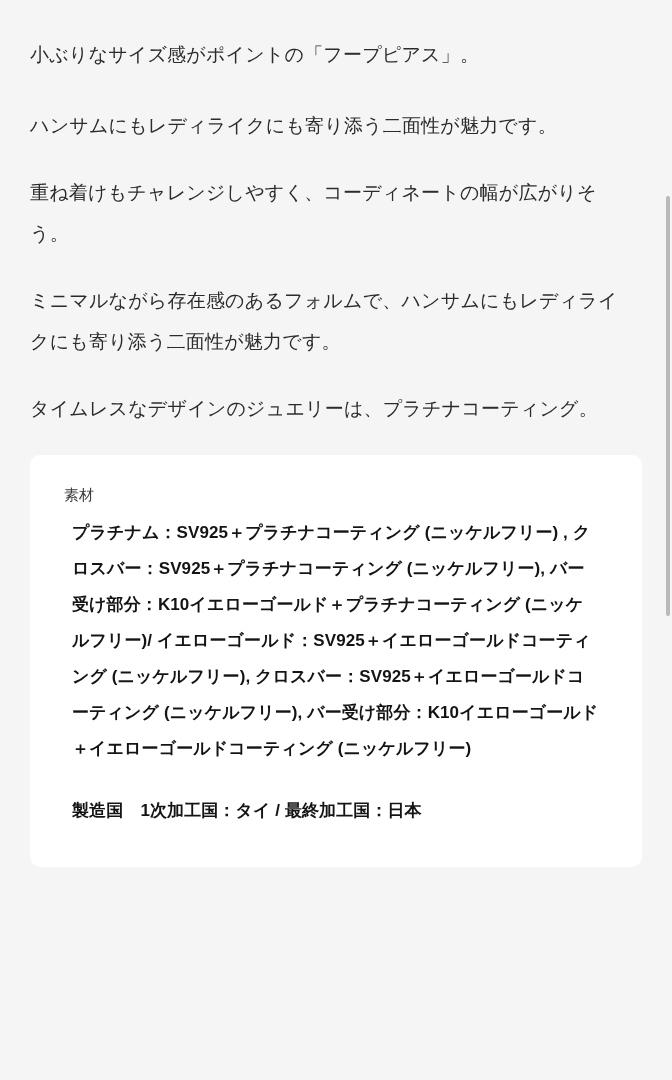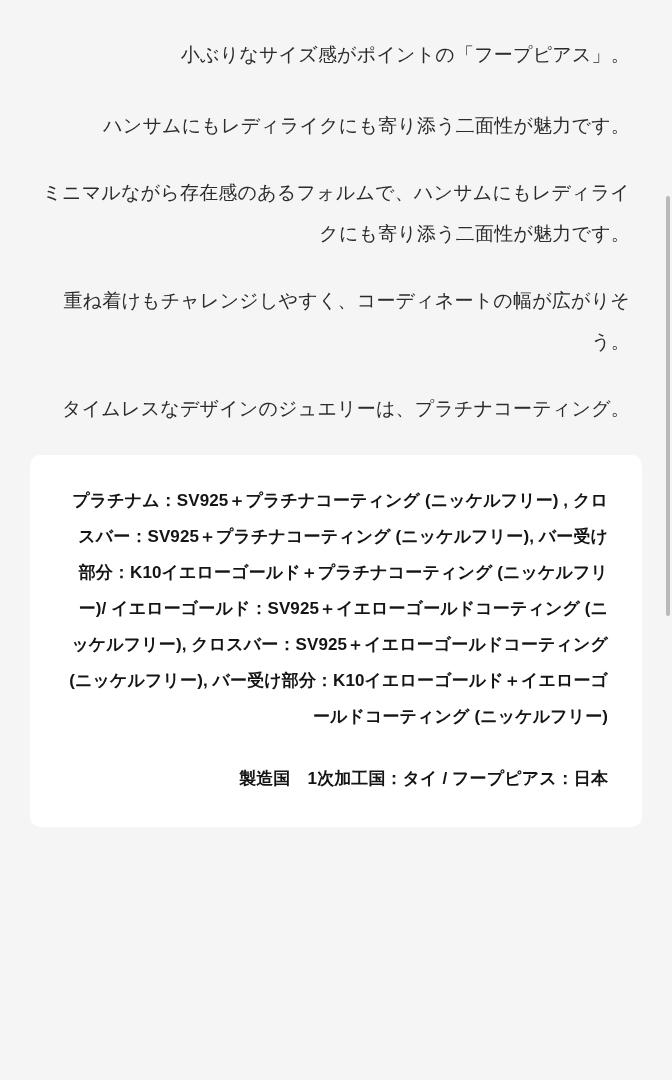--- a/index.html
+++ b/index.html
@@ -15,21 +15,20 @@
     color: #1f1f1f;
     overflow: hidden;
   }
   .page {
     position: relative;
     width: 672px;
     height: 1080px;
     background: #f5f5f5;
     box-sizing: border-box;
     padding: 34px 30px 0 30px;
-    text-align: right;
   }
   .desc {
     font-size: 19px;
     line-height: 41px;
     color: #2b2b2b;
     letter-spacing: 0.2px;
     margin: 0 0 26px 0;
     max-width: 600px;
     font-weight: 400;
   }
@@ -52,21 +51,21 @@
     line-height: 24px;
     color: #3a3a3a;
     margin: 0 0 8px 0;
     font-weight: 400;
   }
   .spec-value {
     font-size: 17px;
     line-height: 36px;
     color: #141414;
     font-weight: 700;
-    margin: 0;
+    margin: 8px;
     letter-spacing: 0.1px;
   }
   .scrollbar-track {
     position: absolute;
     top: 0;
     right: 0;
     width: 6px;
     height: 1080px;
     background: transparent;
   }
@@ -80,30 +79,31 @@
     background: #b9b9b9;
   }
 </style>
 </head>
 <body>
 
 <div class="page">
 
   <p class="desc">小ぶりなサイズ感がポイントの「フープピアス」。</p>
   <p class="desc">ハンサムにもレディライクにも寄り添う二面性が魅力です。</p>
+  <p class="desc">重ね着けもチャレンジしやすく、コーディネートの幅が広がりそう。</p>
   <p class="desc">ミニマルながら存在感のあるフォルムで、ハンサムにもレディライクにも寄り添う二面性が魅力です。</p>
-  <p class="desc">重ね着けもチャレンジしやすく、コーディネートの幅が広がりそう。</p>
   <p class="desc">タイムレスなデザインのジュエリーは、プラチナコーティング。</p>
 
   <div class="spec-card">
     <div class="spec-block">
+      <div class="spec-label">素材</div>
       <div class="spec-value">プラチナム：SV925＋プラチナコーティング (ニッケルフリー)  ,  クロスバー：SV925＋プラチナコーティング (ニッケルフリー),  バー受け部分：K10イエローゴールド＋プラチナコーティング (ニッケルフリー)/ イエローゴールド：SV925＋イエローゴールドコーティング (ニッケルフリー),  クロスバー：SV925＋イエローゴールドコーティング (ニッケルフリー),  バー受け部分：K10イエローゴールド＋イエローゴールドコーティング (ニッケルフリー)</div>
     </div>
     <div class="spec-block">
-      <div class="spec-value">製造国　1次加工国：タイ / フープピアス：日本</div>
+      <div class="spec-value">製造国　1次加工国：タイ / 最終加工国：日本</div>
     </div>
   </div>
 
   <div class="scrollbar-track">
     <div class="scrollbar-thumb"></div>
   </div>
 
 </div>
 
 </body></html>

